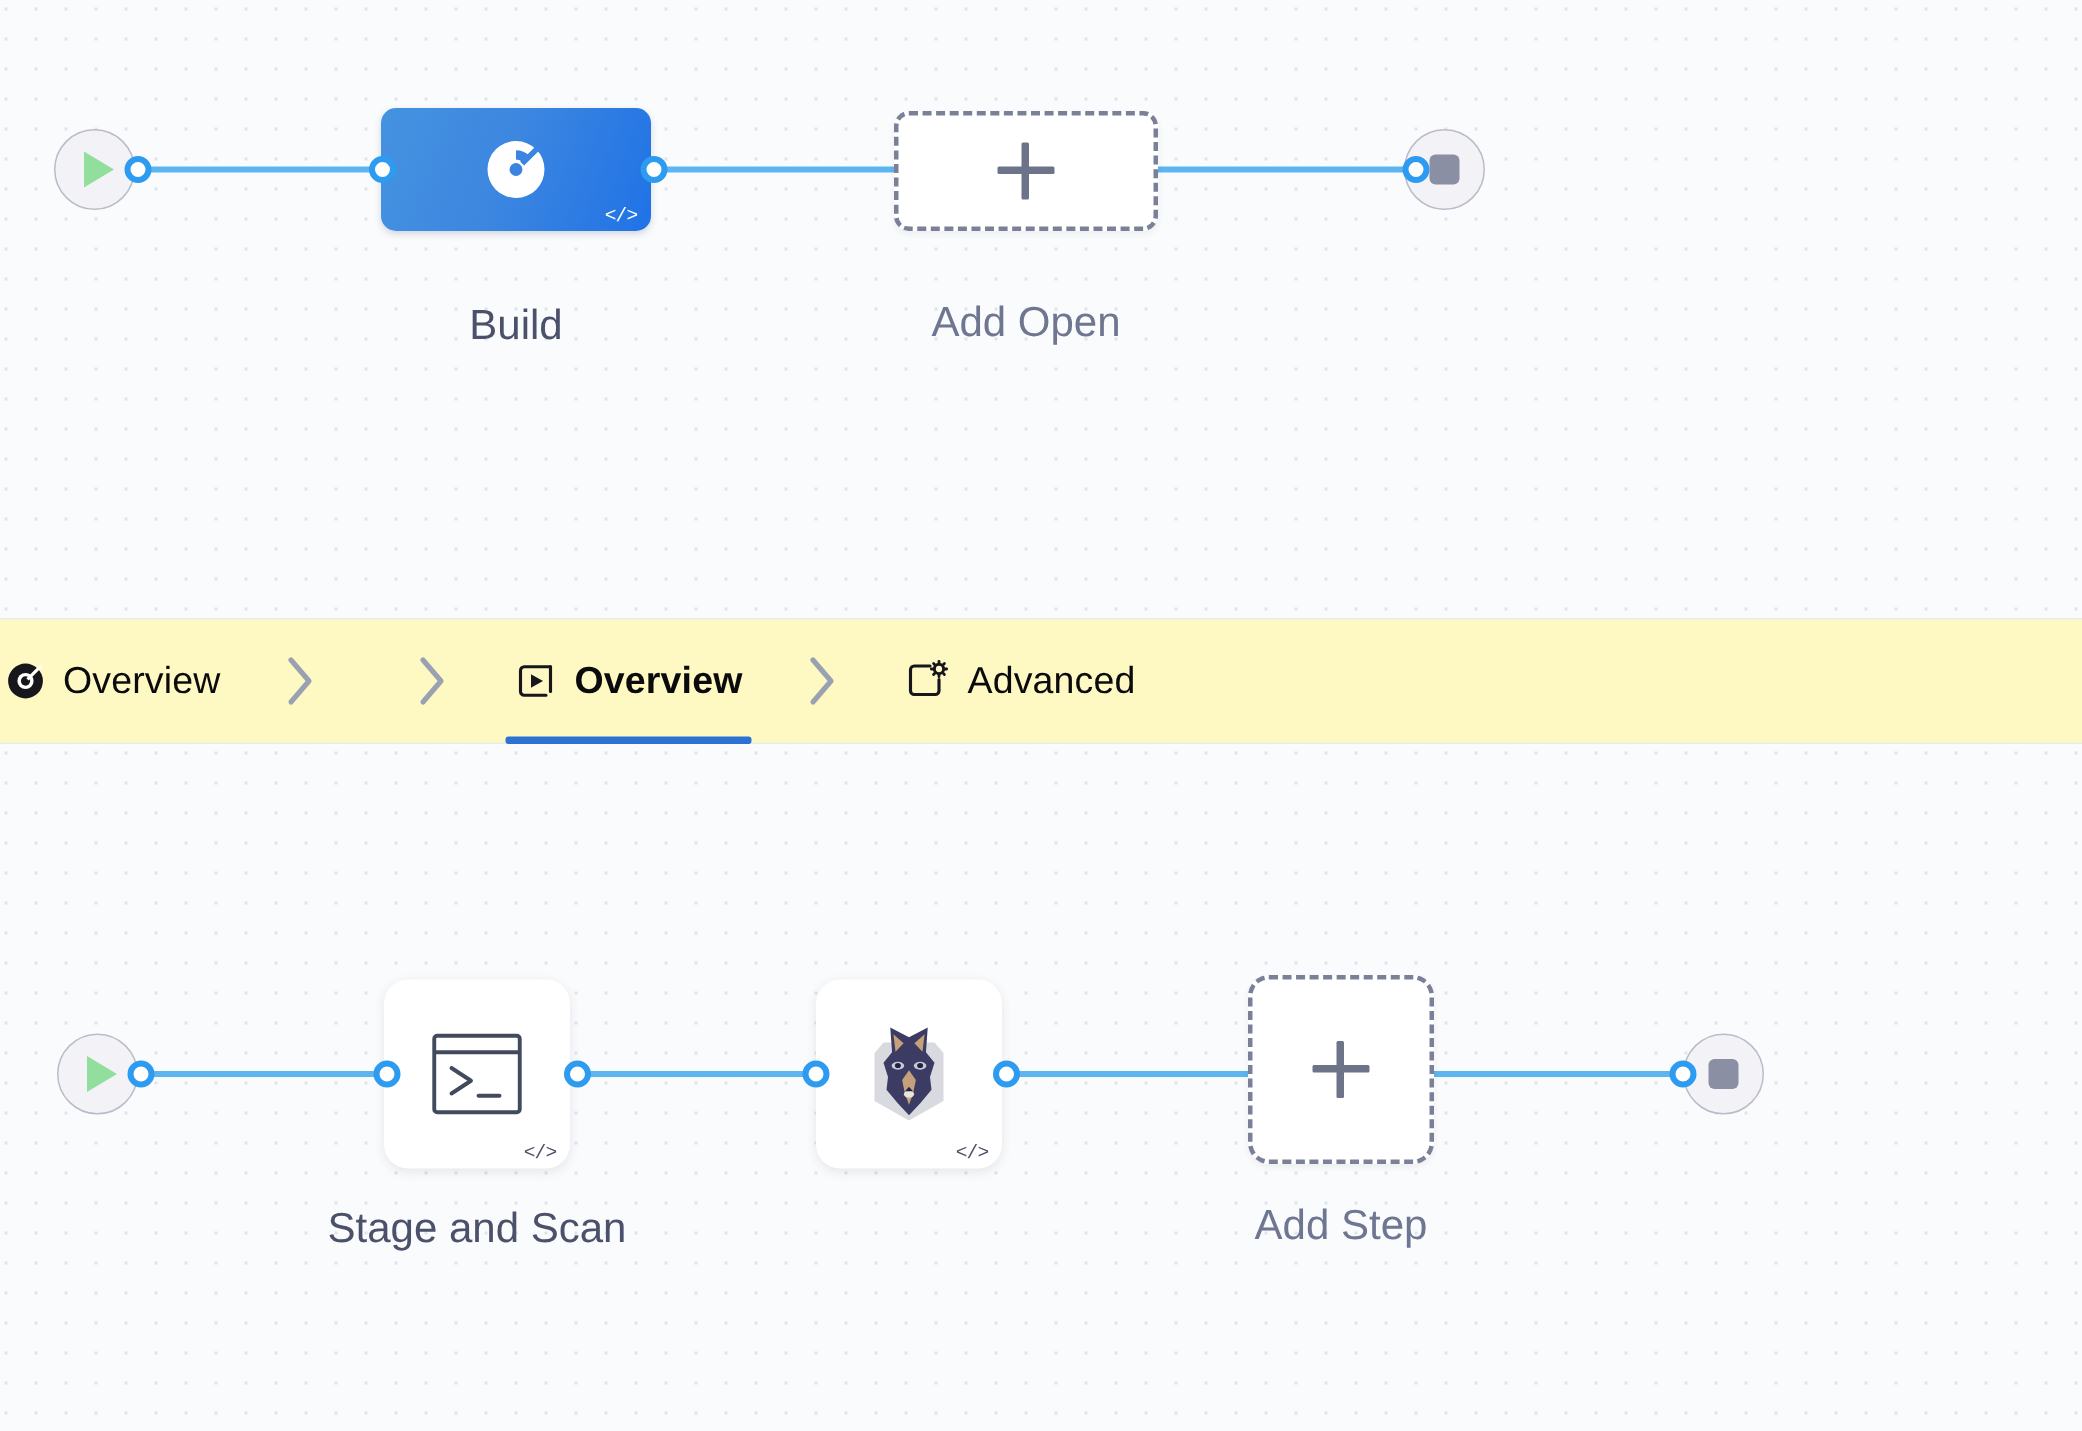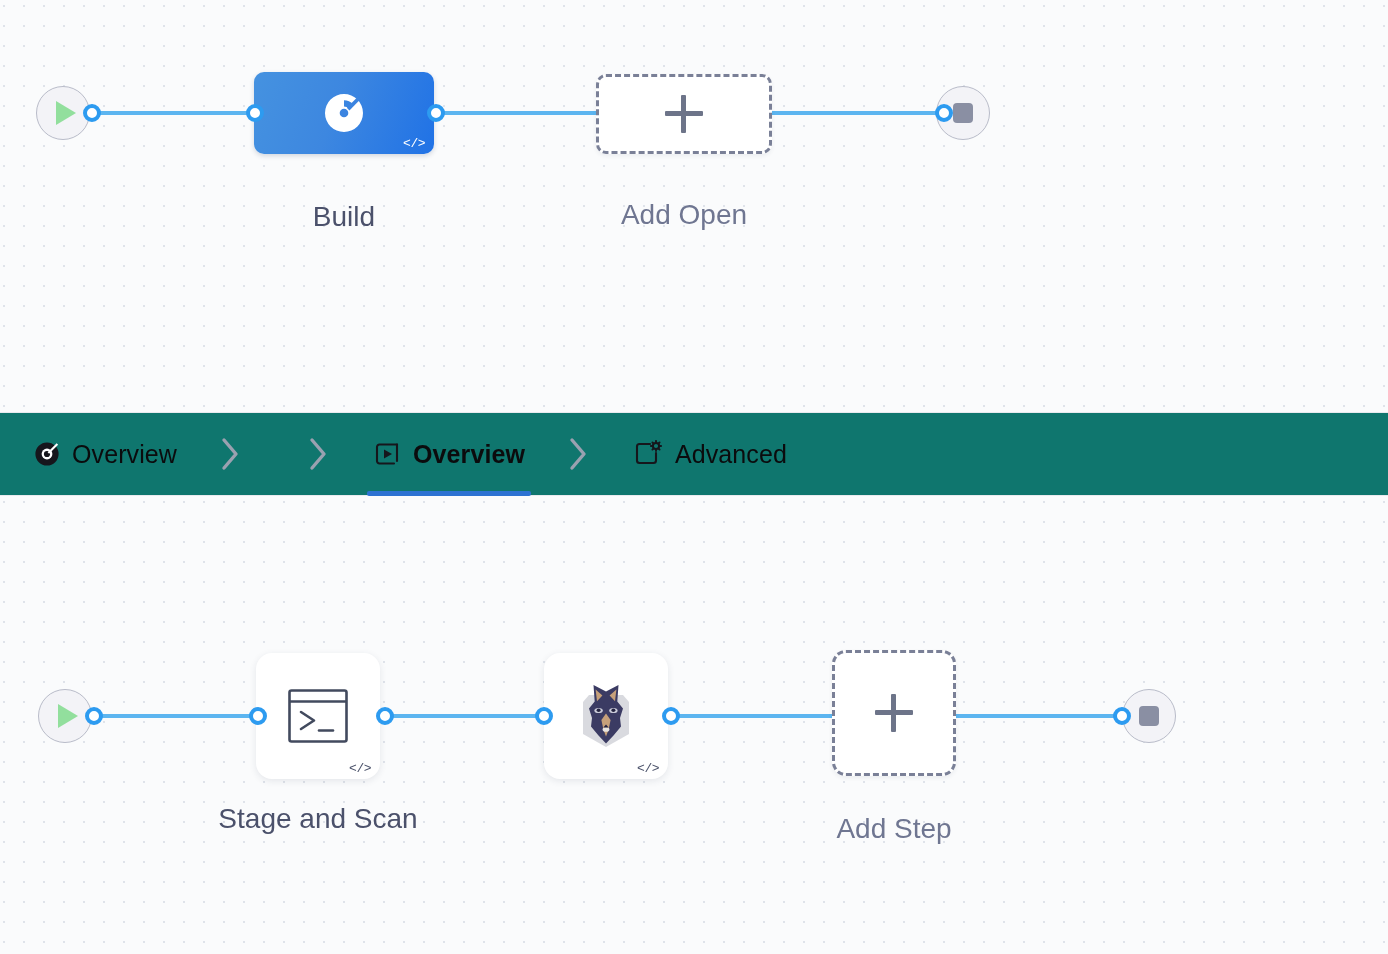--- a/index.html
+++ b/index.html
@@ -31,26 +31,25 @@
     overflow: hidden;
   }
   .canvas-top    { top: 0;   height: 412px; }
   .canvas-bottom { top: 496px; height: 458px; }
 
   
   .tabstrip {
     position: absolute;
     top: 412px; left: 0;
     width: 1388px; height: 84px;
-    background: #0f766e;
+    background: #fef9c3;
     border-top: 1px solid #e8eaee;
     border-bottom: 1px solid #e8eaee;
     display: flex;
     align-items: center;
-    padding-left: 30px;
     gap: 12px;
   }
   .tab {
     display: flex;
     align-items: center;
     gap: 12px;
     height: 100%;
     position: relative;
     cursor: pointer;
     padding: 0 4px;
@@ -318,21 +317,21 @@
         <path fill="#232340" d="M31 41.5l-2.6 3h5.2z"></path>
       </svg>
       <span class="code-badge dark">&lt;/&gt;</span>
     </div>
     <div class="port" style="left:535px; top:211px;"></div>
     <div class="port" style="left:662px; top:211px;"></div>
 
     <div class="add-node add-step-box" style="left:832px; top:154px;">
       <div class="plus"></div>
     </div>
-    <div class="node-label muted" style="left:774px; top:302px; width:240px;margin-top:12px;">Add Step</div>
+    <div class="node-label muted" style="left:774px; top:302px; width:240px;">Add Step</div>
 
     <div class="terminal-circle" style="left:1122px; top:193px;">
       <div class="stop-sq"></div>
     </div>
     <div class="port" style="left:1113px; top:211px;"></div>
   </div>
 
 </div>
 
 </body></html>

